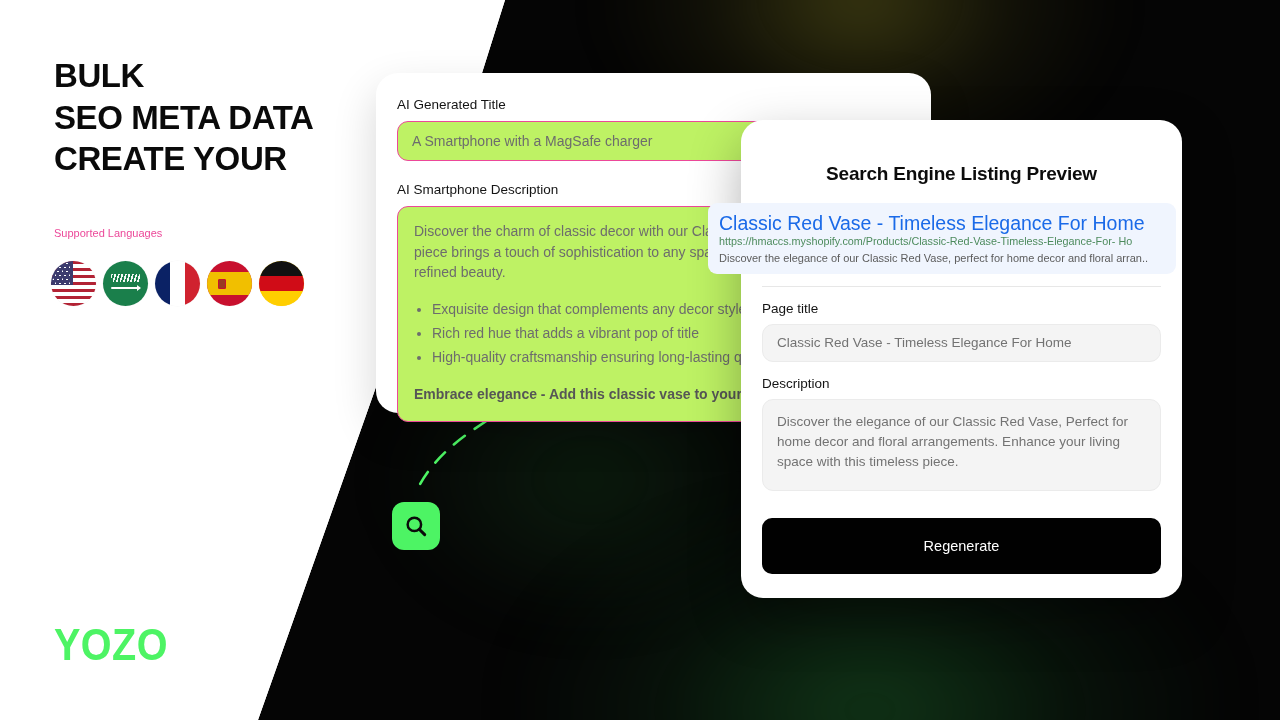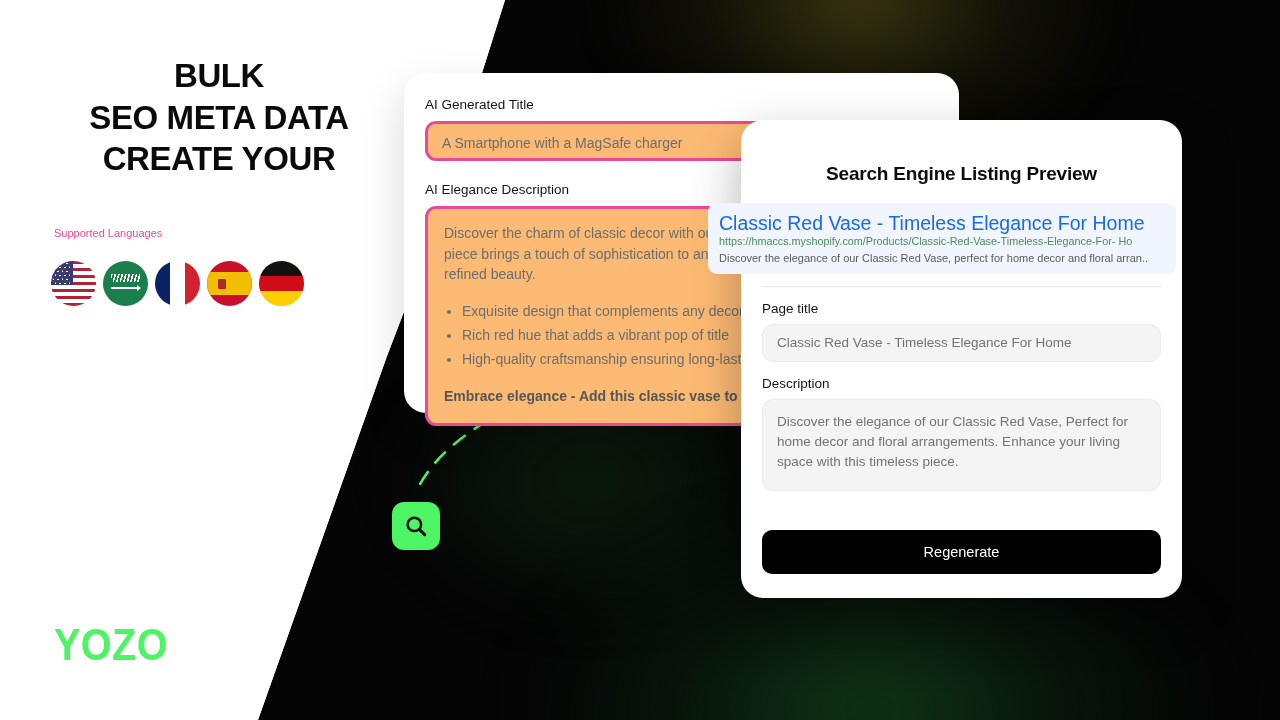--- a/index.html
+++ b/index.html
@@ -41,21 +41,21 @@
 
   
   #left { position:absolute; left:0; top:0; width:390px; height:720px; z-index:5; }
 
   #headline {
     position:absolute; left:54px; top:55px; width:330px;
     font-size:33px; font-weight:bold; letter-spacing:-0.4px;
     line-height:1.26; color:#0a0a0a; text-transform:uppercase;
     font-stretch:condensed;
   }
-  #headline div { white-space:nowrap;text-align:center; }
+  #headline div { white-space:nowrap; }
 
   #sup-label {
     position:absolute; left:54px; top:227px;
     font-size:11px; color:#ec4899; font-weight:400;
   }
 
   #flags { position:absolute; left:51px; top:261px; display:flex; gap:7px; }
   .flag {
     width:45px; height:45px; border-radius:50%;
     overflow:hidden; position:relative; flex:0 0 auto;
@@ -150,30 +150,30 @@
     color:#4df464; font-stretch:condensed;
     transform:scaleX(0.88); transform-origin:left center;
     font-family:"Liberation Sans", sans-serif;
   }
 
   
   #connector { position:absolute; left:0; top:0; width:1280px; height:720px; z-index:8; pointer-events:none; }
 
   
   #card-back {
-    position:absolute; left:404px; top:73px; width:555px; height:340px;
+    position:absolute; left:376px; top:73px; width:555px; height:340px;
     background:#ffffff; border-radius:22px; z-index:10;
     box-shadow:0 18px 44px rgba(0,0,0,0.16);
     padding:24px 21px 0 21px;
   }
   .fld-label {
     font-size:13.5px; color:#141414; font-weight:400; margin-bottom:9px;
   }
   .fld-box {
-    background:#fdba74; border:3px solid #ec4899; border-radius:11px;
+    background:#bef264; border:1px solid #ec4899; border-radius:11px;
     color:#6d6d6d; font-size:14px;
   }
   #title-input { height:40px; line-height:38px; padding:0 14px; }
   #desc-gap { height:21px; }
   #desc-box { padding:14px 16px 16px 16px; line-height:1.48; }
   #desc-box p { font-size:14px; color:#6d6d6d; }
   #desc-box ul { margin:16px 0 0 18px; }
   #desc-box li { font-size:14px; color:#6d6d6d; margin-bottom:3px; list-style:disc; }
   #desc-cta { margin-top:17px; font-size:14px; font-weight:bold; color:#565656; }
 
@@ -209,21 +209,21 @@
   .ff-label { font-size:13.5px; color:#141414; margin-top:14px; margin-bottom:8px; }
   .ff-box {
     background:#f4f4f4; border:1px solid #ebebeb; border-radius:11px;
     color:#737373; font-size:13.5px;
   }
   #page-title-input { height:38px; line-height:36px; padding:0 14px; }
   #desc-textarea { padding:12px 14px; line-height:1.48; height:92px; }
 
   #regen-btn {
     position:absolute; left:21px; right:21px; bottom:24px;
-    height:44px; background:#010101; color:#ffffff; border-radius:10px;
+    height:56px; background:#010101; color:#ffffff; border-radius:10px;
     font-size:14.5px; display:flex; align-items:center; justify-content:center;
     cursor:pointer; border:none;
   }
 
   
   #callout { position:absolute; left:392px; top:500px; z-index:25; display:flex; align-items:flex-start; gap:16px; }
   #callout-badge {
     width:48px; height:48px; border-radius:12px; background:#4df464;
     display:flex; align-items:center; justify-content:center; flex:0 0 auto;
     margin-top:2px;
@@ -288,21 +288,21 @@
   <path d="M739,288 C660,318 545,380 470,432 C443,451 427,470 418,488" fill="none" stroke="#4df464" stroke-width="2.6" stroke-dasharray="14 12" stroke-linecap="round"></path>
   <circle cx="740" cy="285" r="5.5" fill="#4df464"></circle>
 </svg>
 
 <div id="card-back">
   <div class="fld-label">AI Generated Title</div>
   <div class="fld-box" id="title-input">A Smartphone with a MagSafe charger</div>
 
   <div id="desc-gap"></div>
 
-  <div class="fld-label">AI Elegance Description</div>
+  <div class="fld-label">AI Smartphone Description</div>
   <div class="fld-box" id="desc-box">
     <p>Discover the charm of classic decor with our Classic Red Vase. This elegant piece brings a touch of sophistication to any space with its timeless and refined beauty.</p>
     <ul>
       <li>Exquisite design that complements any decor style</li>
       <li>Rich red hue that adds a vibrant pop of title</li>
       <li>High-quality craftsmanship ensuring long-lasting quality</li>
     </ul>
     <div id="desc-cta">Embrace elegance - Add this classic vase to your collection today!</div>
   </div>
 </div>

